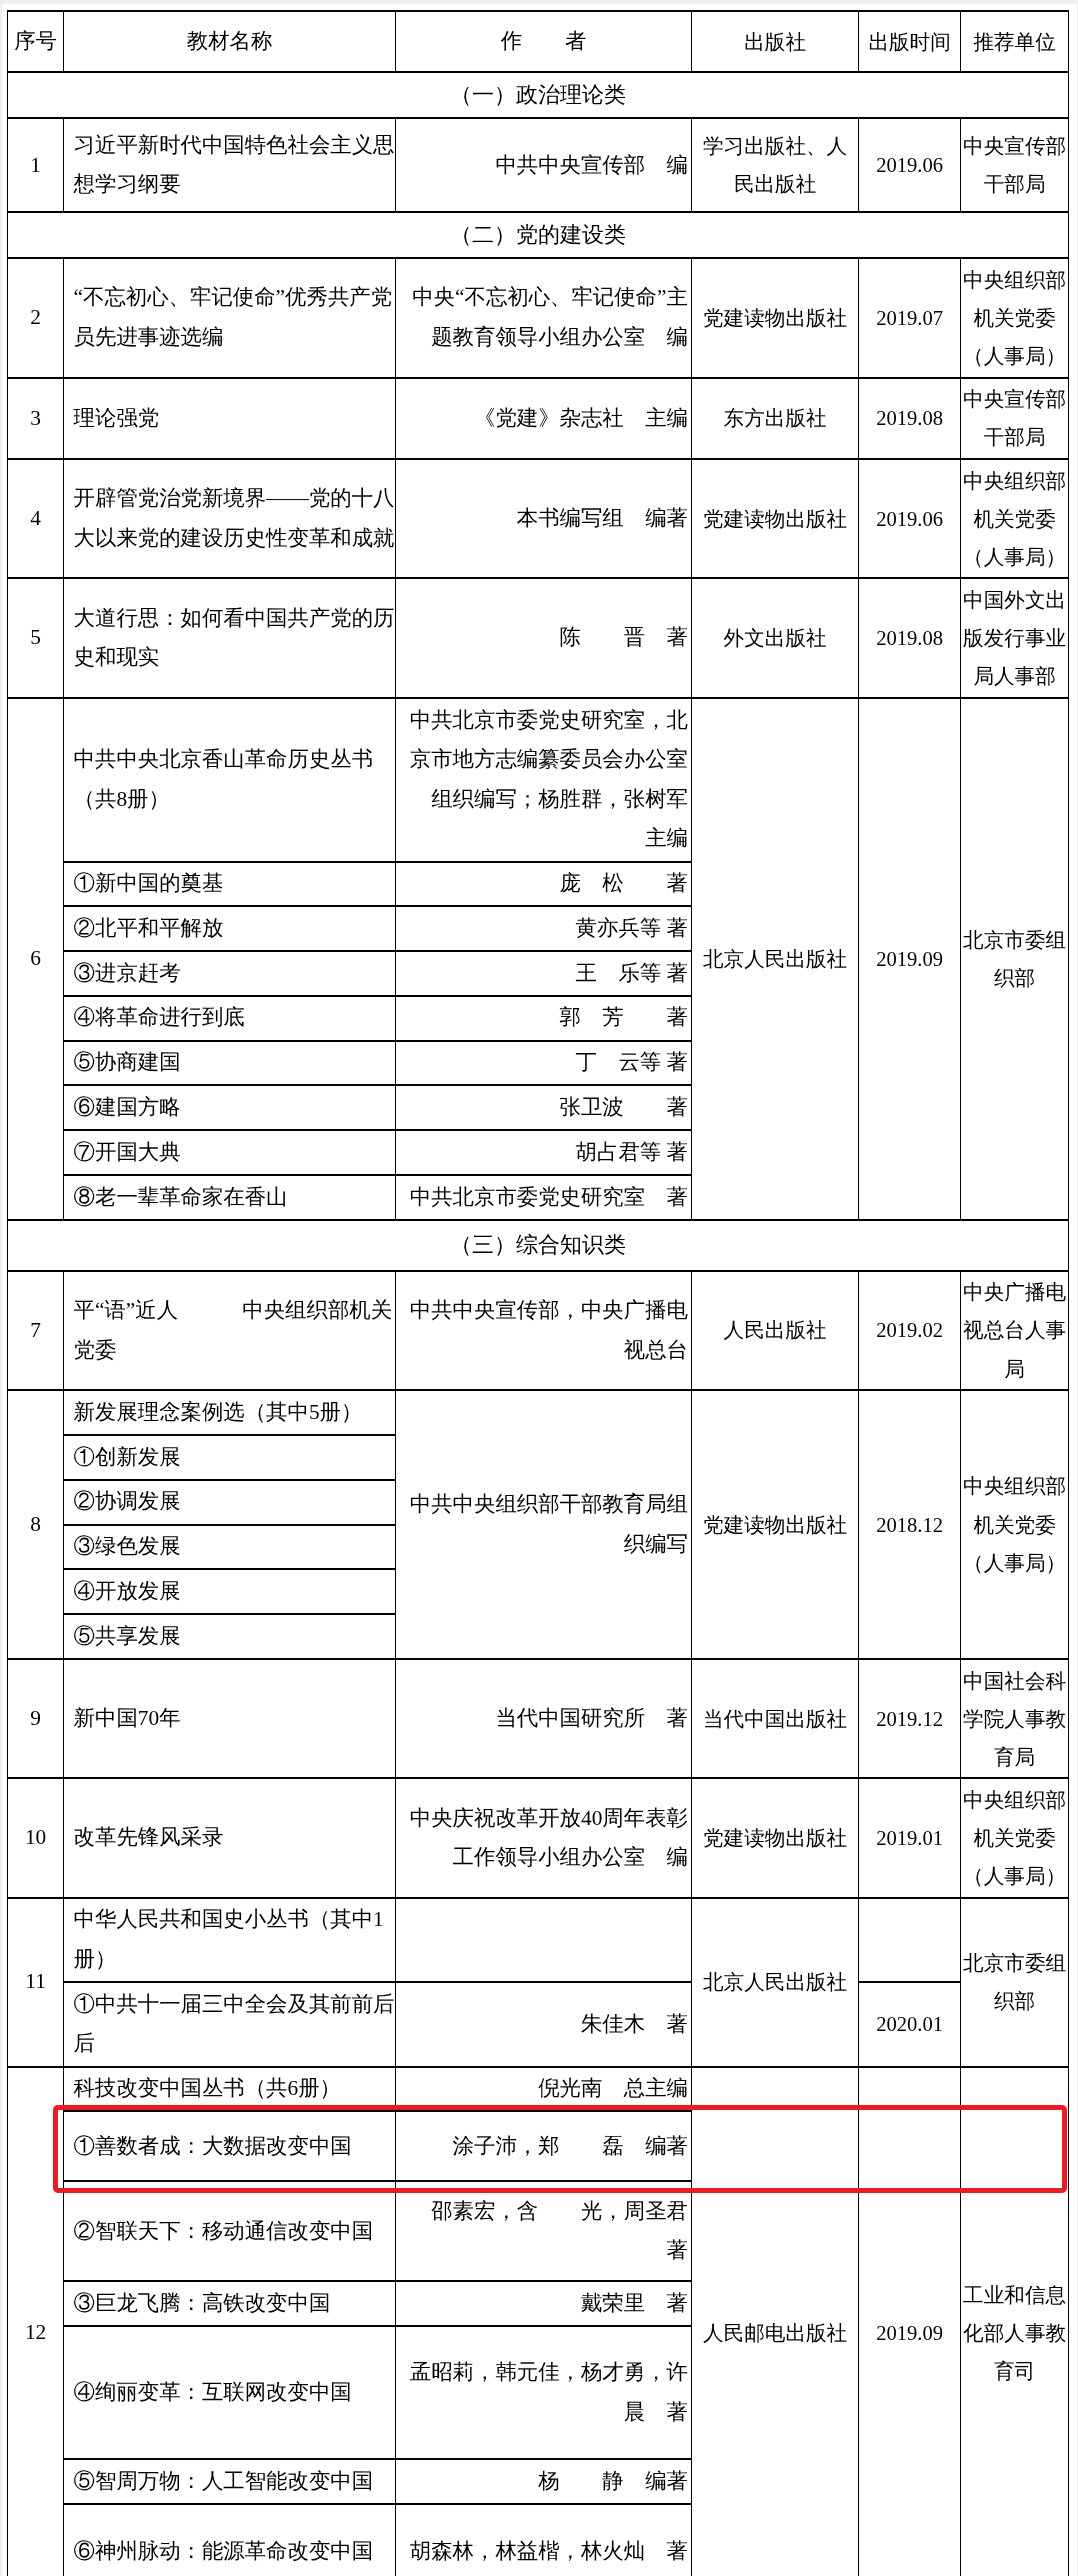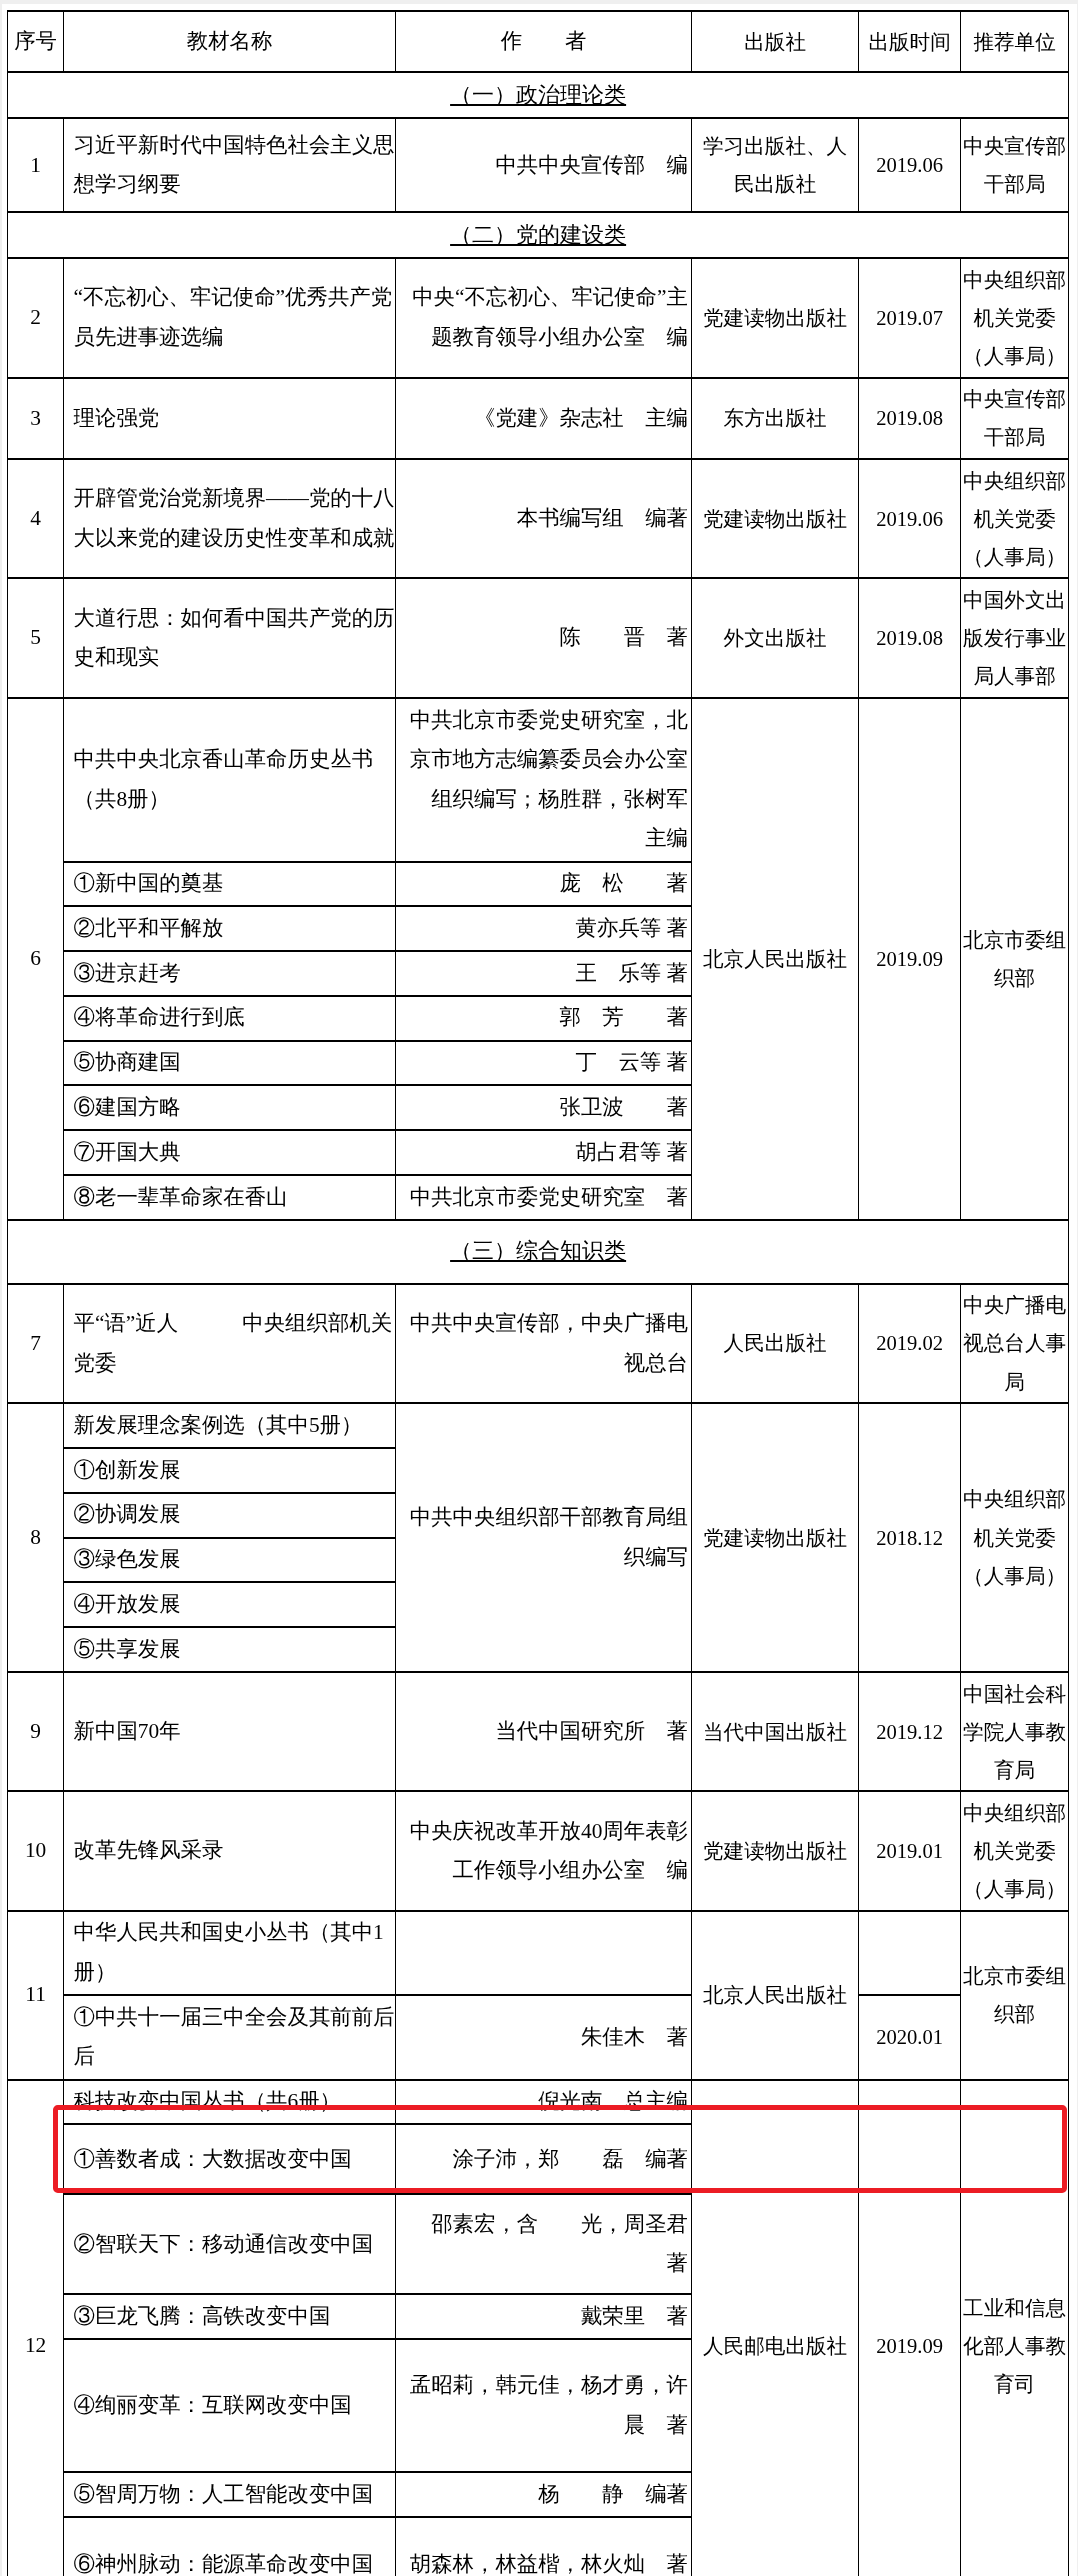--- a/index.html
+++ b/index.html
@@ -32,21 +32,21 @@
     font-size:21.4px;
     line-height:1.85;
     padding:1.6px 4.8px;
     word-break:break-word;
     overflow:hidden;
   }
   .c{text-align:center;}
   .n{text-align:left;padding-left:9.5px;padding-right:0;}
   .a{text-align:right;padding-left:9.5px;padding-right:3.2px;}
   .s{font-size:20.6px;padding-left:1.6px;padding-right:1.6px;}
-  .sec{text-align:center;font-size:22px;text-decoration:underline;}
+  .sec{text-align:center;font-size:22px;}
   .hdr td{text-align:center;}
   .hl{
     position:absolute;
     box-sizing:border-box;
     border:5.5px solid #ec1c24;
     border-radius:4.8px;
     pointer-events:none;
     z-index:5;
   }
 </style>
@@ -162,21 +162,21 @@
       </tr>
       <tr style="height:38px">
         <td class="n">⑦开国大典</td>
         <td class="a">胡占君等 著</td>
       </tr>
       <tr style="height:38px">
         <td class="n">⑧老一辈革命家在香山</td>
         <td class="a">中共北京市委党史研究室　著</td>
       </tr>
 
-      <tr style="height:64px">
+      <tr style="height:51px">
         <td class="sec" colspan="6">（三）综合知识类</td>
       </tr>
 
       <tr style="height:119px">
         <td class="c">7</td>
         <td class="n">平“语”近人　　　中央组织部机关党委</td>
         <td class="a">中共中央宣传部，中央广播电视总台</td>
         <td class="c s">人民出版社</td>
         <td class="c s">2019.02</td>
         <td class="c s">中央广播电视总台人事局</td>

